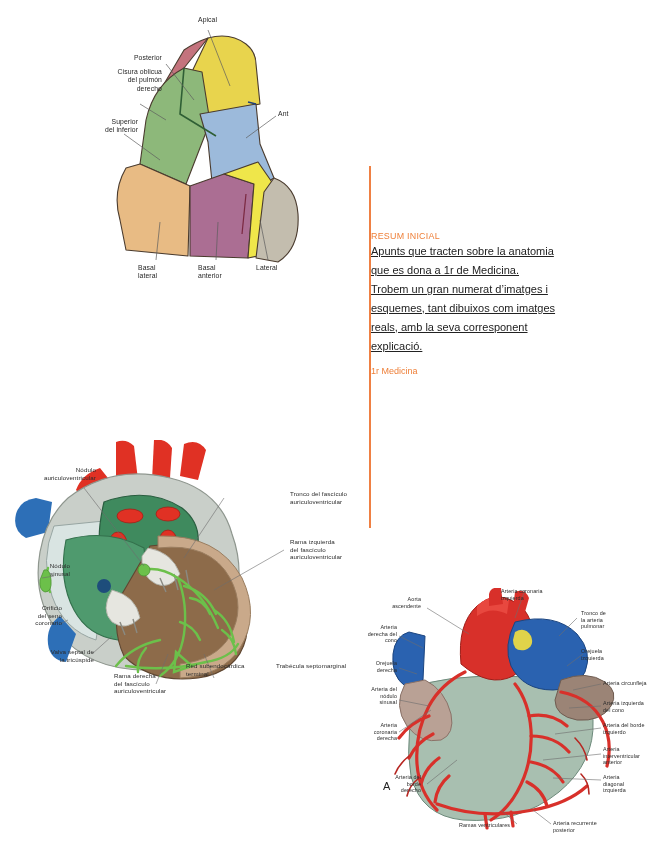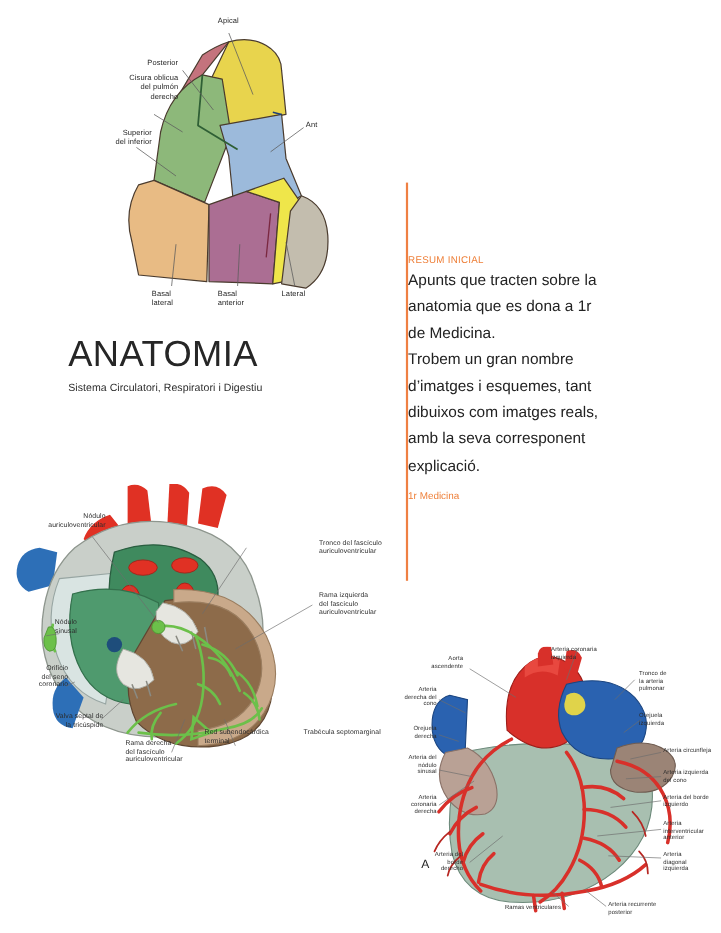--- a/index.html
+++ b/index.html
@@ -23,21 +23,21 @@
   #title-block{position:absolute;left:62px;top:305px;width:290px;}
   #doc-title{font-size:33px;font-weight:400;color:#262626;letter-spacing:.4px;
              font-family:"Liberation Sans",sans-serif;line-height:1.05;}
   #doc-subtitle{margin-top:7px;font-size:9.6px;color:#2c2c2c;letter-spacing:.05px;}
 
   
   #accent-rule{position:absolute;left:369px;top:166px;width:1.6px;height:362px;
                background:#ef8043;}
   #summary{position:absolute;left:371px;top:231px;width:186px;}
   #summary-heading{font-size:8.9px;color:#ee7f38;letter-spacing:.25px;margin-bottom:1px;}
-  #summary p{margin:0;font-size:14px;line-height:1.72;color:#222;}
+  #summary p{margin:0;font-size:11px;line-height:1.72;color:#222;text-decoration:underline;}
   #summary-footer{margin-top:11px;font-size:9px;color:#ee7f38;}
 
   
   #heart-conduction{position:absolute;left:8px;top:440px;width:345px;height:250px;}
   #heart-conduction svg{position:absolute;left:0;top:0;}
 
   
   #coronary-figure{position:absolute;left:365px;top:588px;width:290px;height:248px;}
   #coronary-figure svg{position:absolute;left:0;top:0;}
   #coronary-figure .lbl{font-size:5.4px;}
@@ -93,31 +93,27 @@
     <div class="lbl r" style="left:6px;top:110px;width:72px;">Superior
 del inferior</div>
     <div class="lbl" style="left:218px;top:102px;">Ant</div>
     <div class="lbl" style="left:78px;top:256px;">Basal
 lateral</div>
     <div class="lbl" style="left:138px;top:256px;">Basal
 anterior</div>
     <div class="lbl" style="left:196px;top:256px;">Lateral</div>
   </div>
 
-  <div id="title-block">
-    <div id="doc-title">ANATOMIA</div>
-    <div id="doc-subtitle">Sistema Circulatori, Respiratori i Digestiu</div>
-  </div>
 
   <div id="accent-rule"></div>
 
   <div id="summary">
     <div id="summary-heading">RESUM INICIAL</div>
     <p>Apunts que tracten sobre la anatomia que es dona a 1r de Medicina.</p>
-    <p>Trobem un gran nombre d’imatges i esquemes, tant dibuixos com imatges reals, amb la seva corresponent explicació.</p>
+    <p>Trobem un gran numerat d’imatges i esquemes, tant dibuixos com imatges reals, amb la seva corresponent explicació.</p>
     <div id="summary-footer">1r Medicina</div>
   </div>
 
   <div id="heart-conduction">
     <svg width="345" height="250" viewBox="0 0 345 250">
 
       <g>
         <path d="M108 2 q10 -4 18 4 l4 34 q-12 8 -22 -2 z" fill="#e03124"></path>
         <path d="M146 0 q12 -2 18 8 l-2 30 l-18 2 z" fill="#e03124"></path>
         <path d="M176 4 q14 -6 22 6 l-8 30 l-18 -4 z" fill="#e03124"></path>

